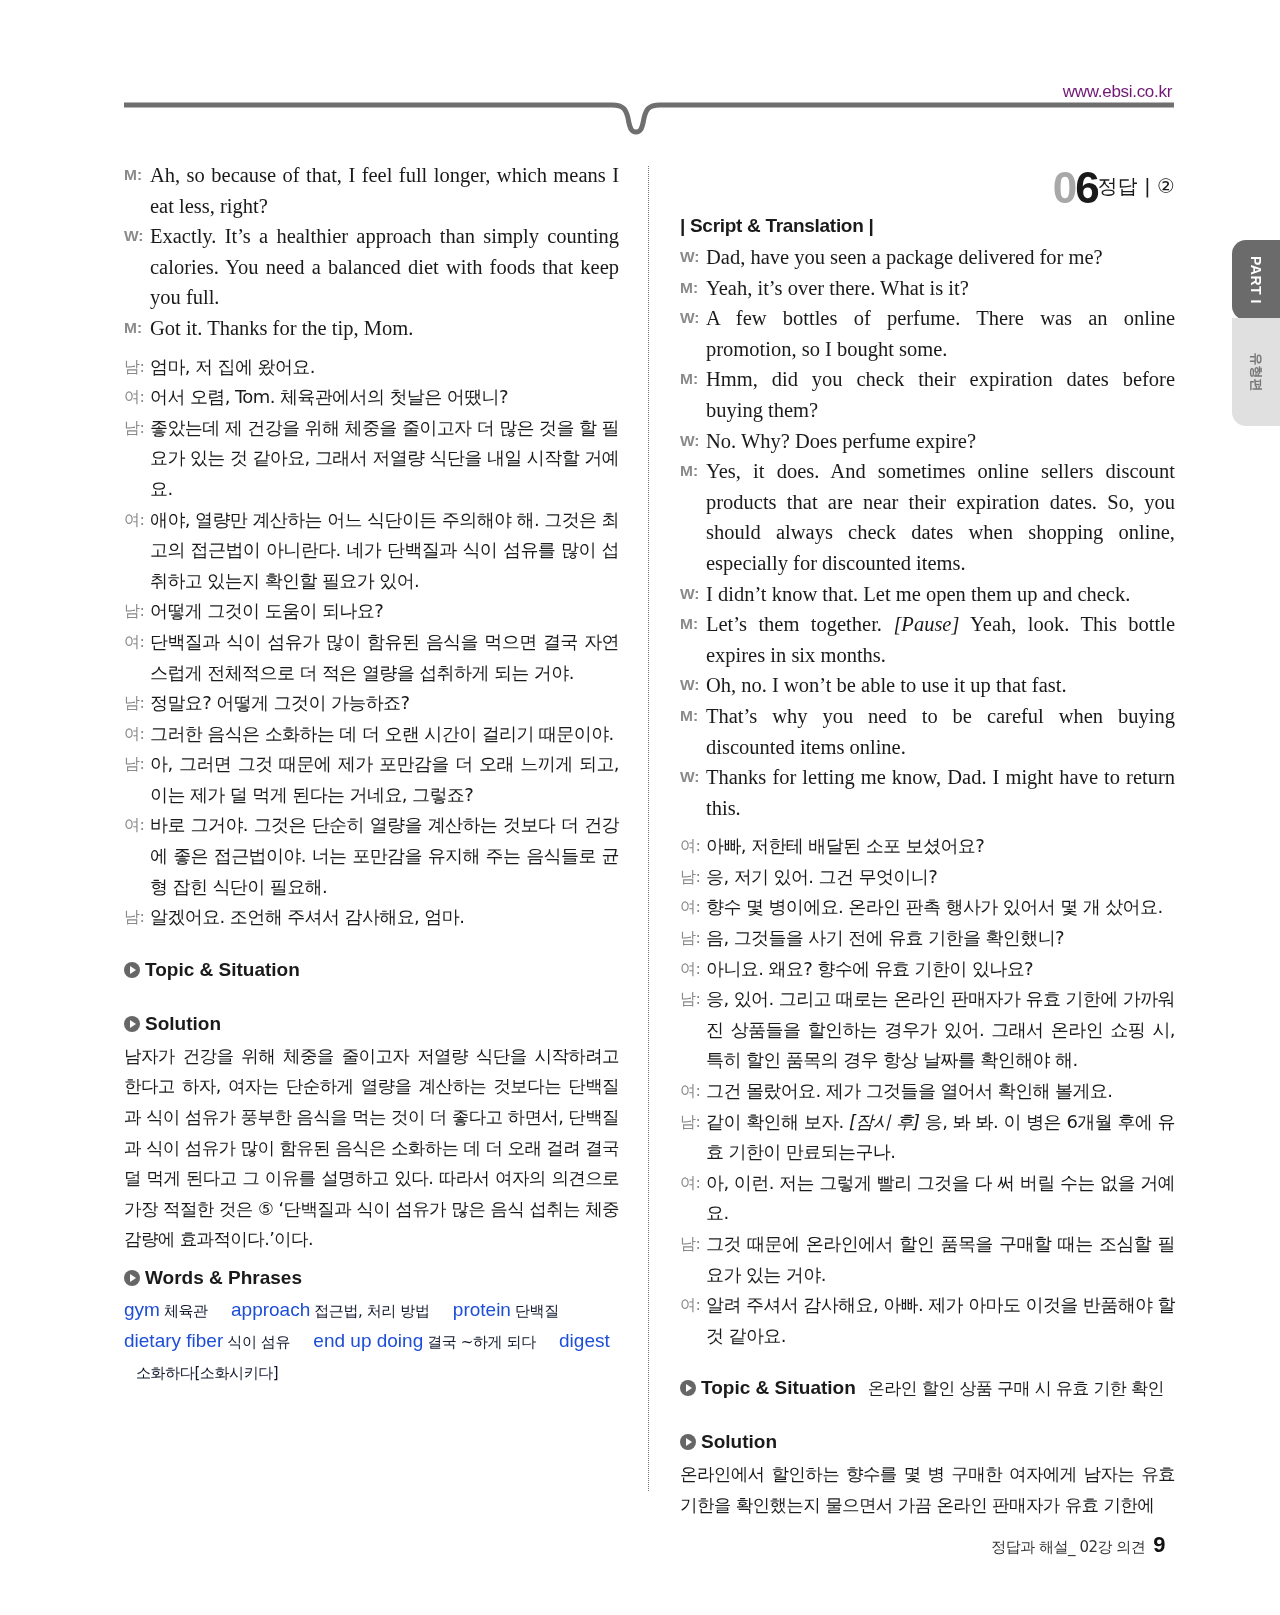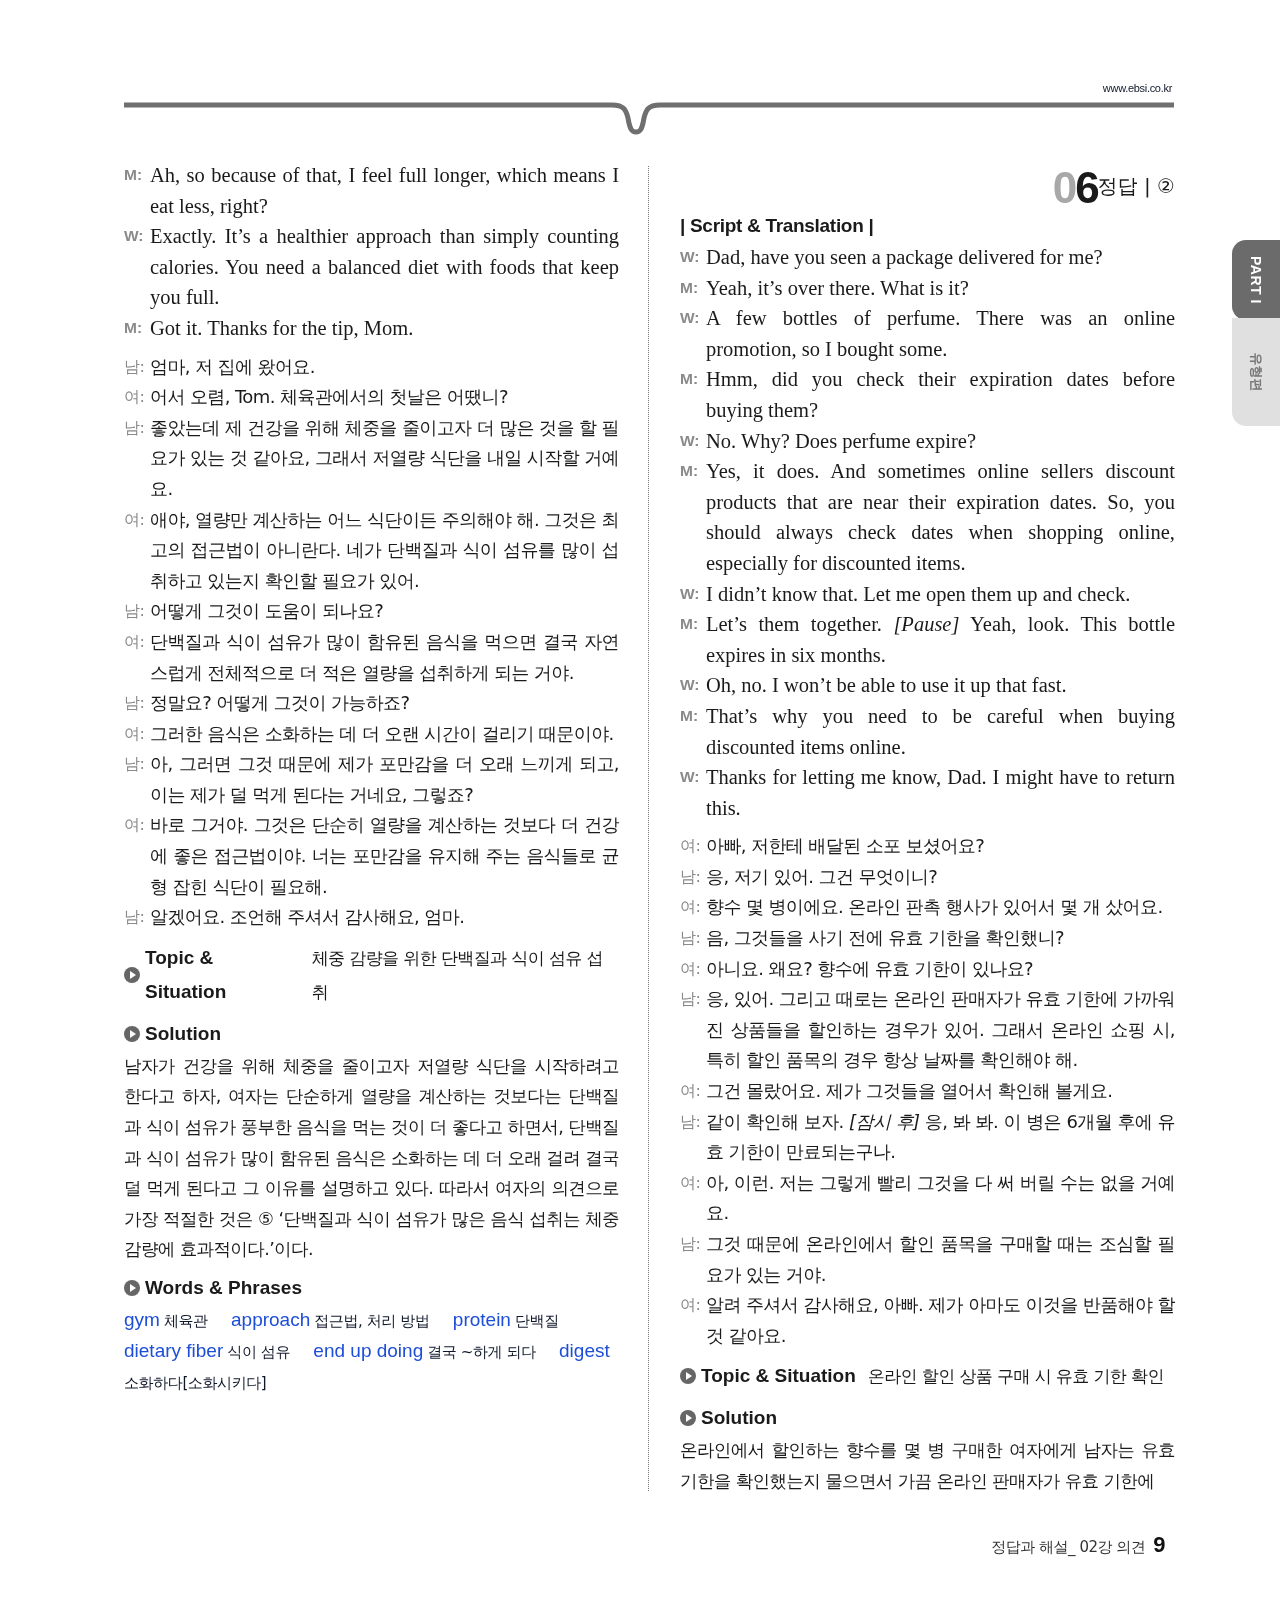--- a/index.html
+++ b/index.html
@@ -1,29 +1,29 @@
 <!DOCTYPE html>
 <html><head>
 <meta charset="utf-8">
 <style>
   html, body { margin:0; padding:0; background:#ffffff; }
   body { width:1280px; height:1615px; position:relative; overflow:hidden; color:#1a1a1a; }
-  .url { position:absolute; top:82px; right:108px; font-family:"Liberation Sans", sans-serif; font-size:11px; color:#0f172a; letter-spacing:-0.3px; }
+  .url { position:absolute; top:82px; right:108px; font-family:"Liberation Sans", sans-serif; font-size:17px; color:#701a75; letter-spacing:-0.3px; }
   .header-line { position:absolute; left:124px; top:102px; width:1050px; height:40px; }
   .col { position:absolute; top:160px; width:495px; }
   .col-left { left:124px; }
   .col-right { left:680px; }
   .divider { position:absolute; left:648px; top:166px; height:1325px; border-left:1px dotted #777; }
   .line { position:relative; padding-left:26px; font-size:20.5px; line-height:30.6px; text-align:justify; }
   .eng { font-family:"Liberation Serif", serif; }
   .kor { font-family:"DejaVu Sans", sans-serif; font-size:18px; line-height:30.6px; letter-spacing:-0.6px; }
   .spk { position:absolute; left:0; top:0; font-family:"Liberation Sans", sans-serif; font-weight:bold; font-size:15.5px; color:#8a8a8a; }
   .spk-k { position:absolute; left:0; top:0; font-family:"DejaVu Sans", sans-serif; font-size:16px; color:#8a8a8a; }
   .gap { height:8px; }
-  .sec-title { font-family:"Liberation Sans", sans-serif; font-weight:bold; font-size:19px; line-height:34px; margin-top:8px; display:flex; align-items:center; }
+  .sec-title { font-family:"Liberation Sans", sans-serif; font-weight:bold; font-size:19px; line-height:34px; margin-top:20px; display:flex; align-items:center; }
   .play { width:16px; height:16px; border-radius:50%; background:#666; position:relative; margin-right:5px; flex:none; }
   .play::after { content:""; position:absolute; left:6px; top:4px; border-left:6px solid #fff; border-top:4px solid transparent; border-bottom:4px solid transparent; }
   .sec-sub { font-family:"DejaVu Sans", sans-serif; font-weight:normal; font-size:17px; margin-left:12px; letter-spacing:-0.6px; }
   .para { font-family:"DejaVu Sans", sans-serif; font-size:17.5px; line-height:30.6px; text-align:justify; letter-spacing:-0.6px; }
   .words { font-family:"Liberation Sans", sans-serif; font-size:19px; line-height:30px; }
   .words .w { color:#1d4ed8; }
   .words .m { font-family:"DejaVu Sans", sans-serif; font-size:15px; color:#0f172a; margin:0 18px 0 4px; letter-spacing:-0.4px; }
   .q-head { display:flex; justify-content:flex-end; align-items:flex-end; height:50px; }
   .q-num { font-family:"Liberation Sans", sans-serif; font-weight:bold; font-size:44px; line-height:44px; letter-spacing:-2px; }
   .q-num .z { color:#a8a8a8; }
@@ -73,39 +73,38 @@
     <div class="line kor"><span class="spk-k">남:</span><span>정말요? 어떻게 그것이 가능하죠?</span></div>
     <div class="line kor"><span class="spk-k">여:</span><span>그러한 음식은 소화하는 데 더 오랜 시간이 걸리기 때문이야.</span></div>
     <div class="line kor"><span class="spk-k">남:</span><span>아, 그러면 그것 때문에 제가 포만감을 더 오래 느끼게 되고, 이는 제가 덜 먹게 된다는 거네요, 그렇죠?</span></div>
     <div class="line kor"><span class="spk-k">여:</span><span>바로 그거야. 그것은 단순히 열량을 계산하는 것보다 더 건강에 좋은 접근법이야. 너는 포만감을 유지해 주는 음식들로 균형 잡힌 식단이 필요해.</span></div>
     <div class="line kor"><span class="spk-k">남:</span><span>알겠어요. 조언해 주셔서 감사해요, 엄마.</span></div>
   </div>
 
   <div class="sec-title">
     <span class="play"></span>
     <span>Topic &amp; Situation</span>
-    <span class="sec-sub">체중 감량을 위한 단백질과 식이 섬유 섭취</span>
   </div>
   <div class="sec-title">
     <span class="play"></span>
     <span>Solution</span>
   </div>
   <div class="para">남자가 건강을 위해 체중을 줄이고자 저열량 식단을 시작하려고 한다고 하자, 여자는 단순하게 열량을 계산하는 것보다는 단백질과 식이 섬유가 풍부한 음식을 먹는 것이 더 좋다고 하면서, 단백질과 식이 섬유가 많이 함유된 음식은 소화하는 데 더 오래 걸려 결국 덜 먹게 된다고 그 이유를 설명하고 있다. 따라서 여자의 의견으로 가장 적절한 것은 ⑤ ‘단백질과 식이 섬유가 많은 음식 섭취는 체중 감량에 효과적이다.’이다.</div>
   <div class="sec-title" style="margin-top:6px">
     <span class="play"></span>
     <span>Words &amp; Phrases</span>
   </div>
   <div class="words">
     <span class="w">gym</span><span class="m">체육관</span>
     <span class="w">approach</span><span class="m">접근법, 처리 방법</span>
     <span class="w">protein</span><span class="m" style="margin-right:0">단백질</span><br>
     <span class="w">dietary fiber</span><span class="m">식이 섬유</span>
     <span class="w">end up doing</span><span class="m">결국 ~하게 되다</span>
     <span class="w">digest</span><br>
-    <span class="m" style="margin-left:0">소화하다[소화시키다]</span>
+    <span class="m" style="margin-left:12px">소화하다[소화시키다]</span>
   </div>
 </div>
 
 <div class="col col-right">
   <div class="q-head">
     <span class="q-num"><span class="z">0</span><span>6</span></span>
     <span class="answer">정답 | ②</span>
   </div>
   <div class="script-title">| Script &amp; Translation |</div>
 

